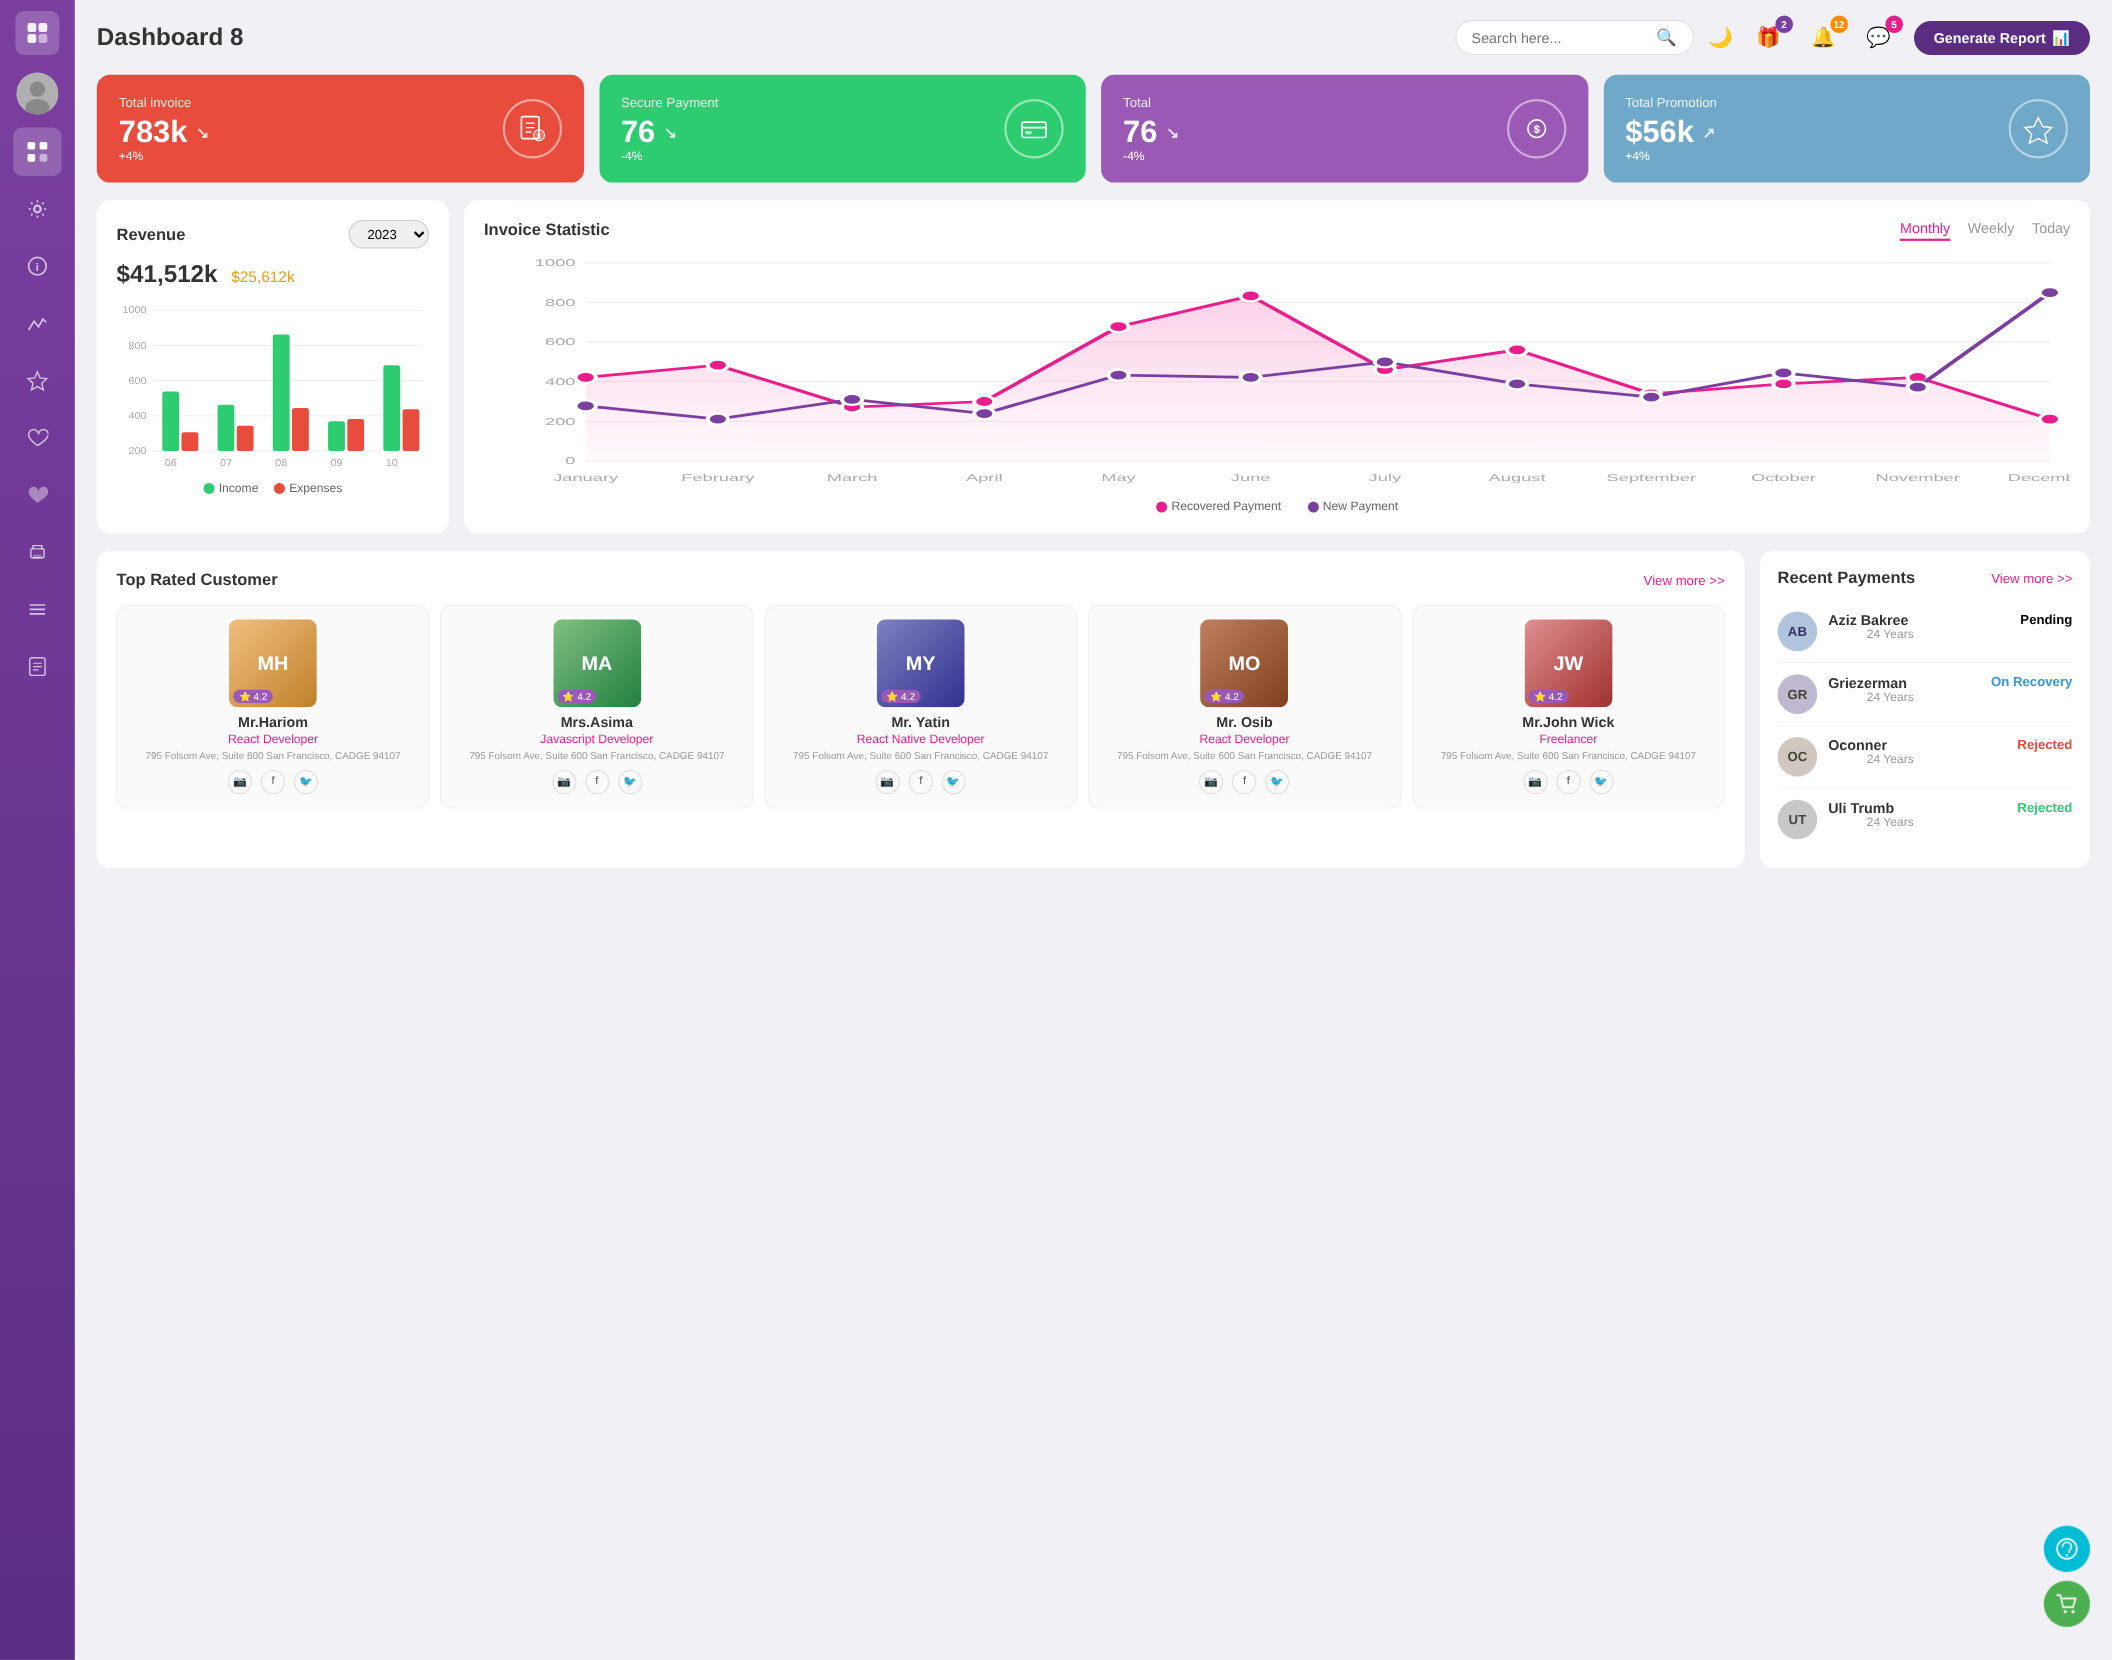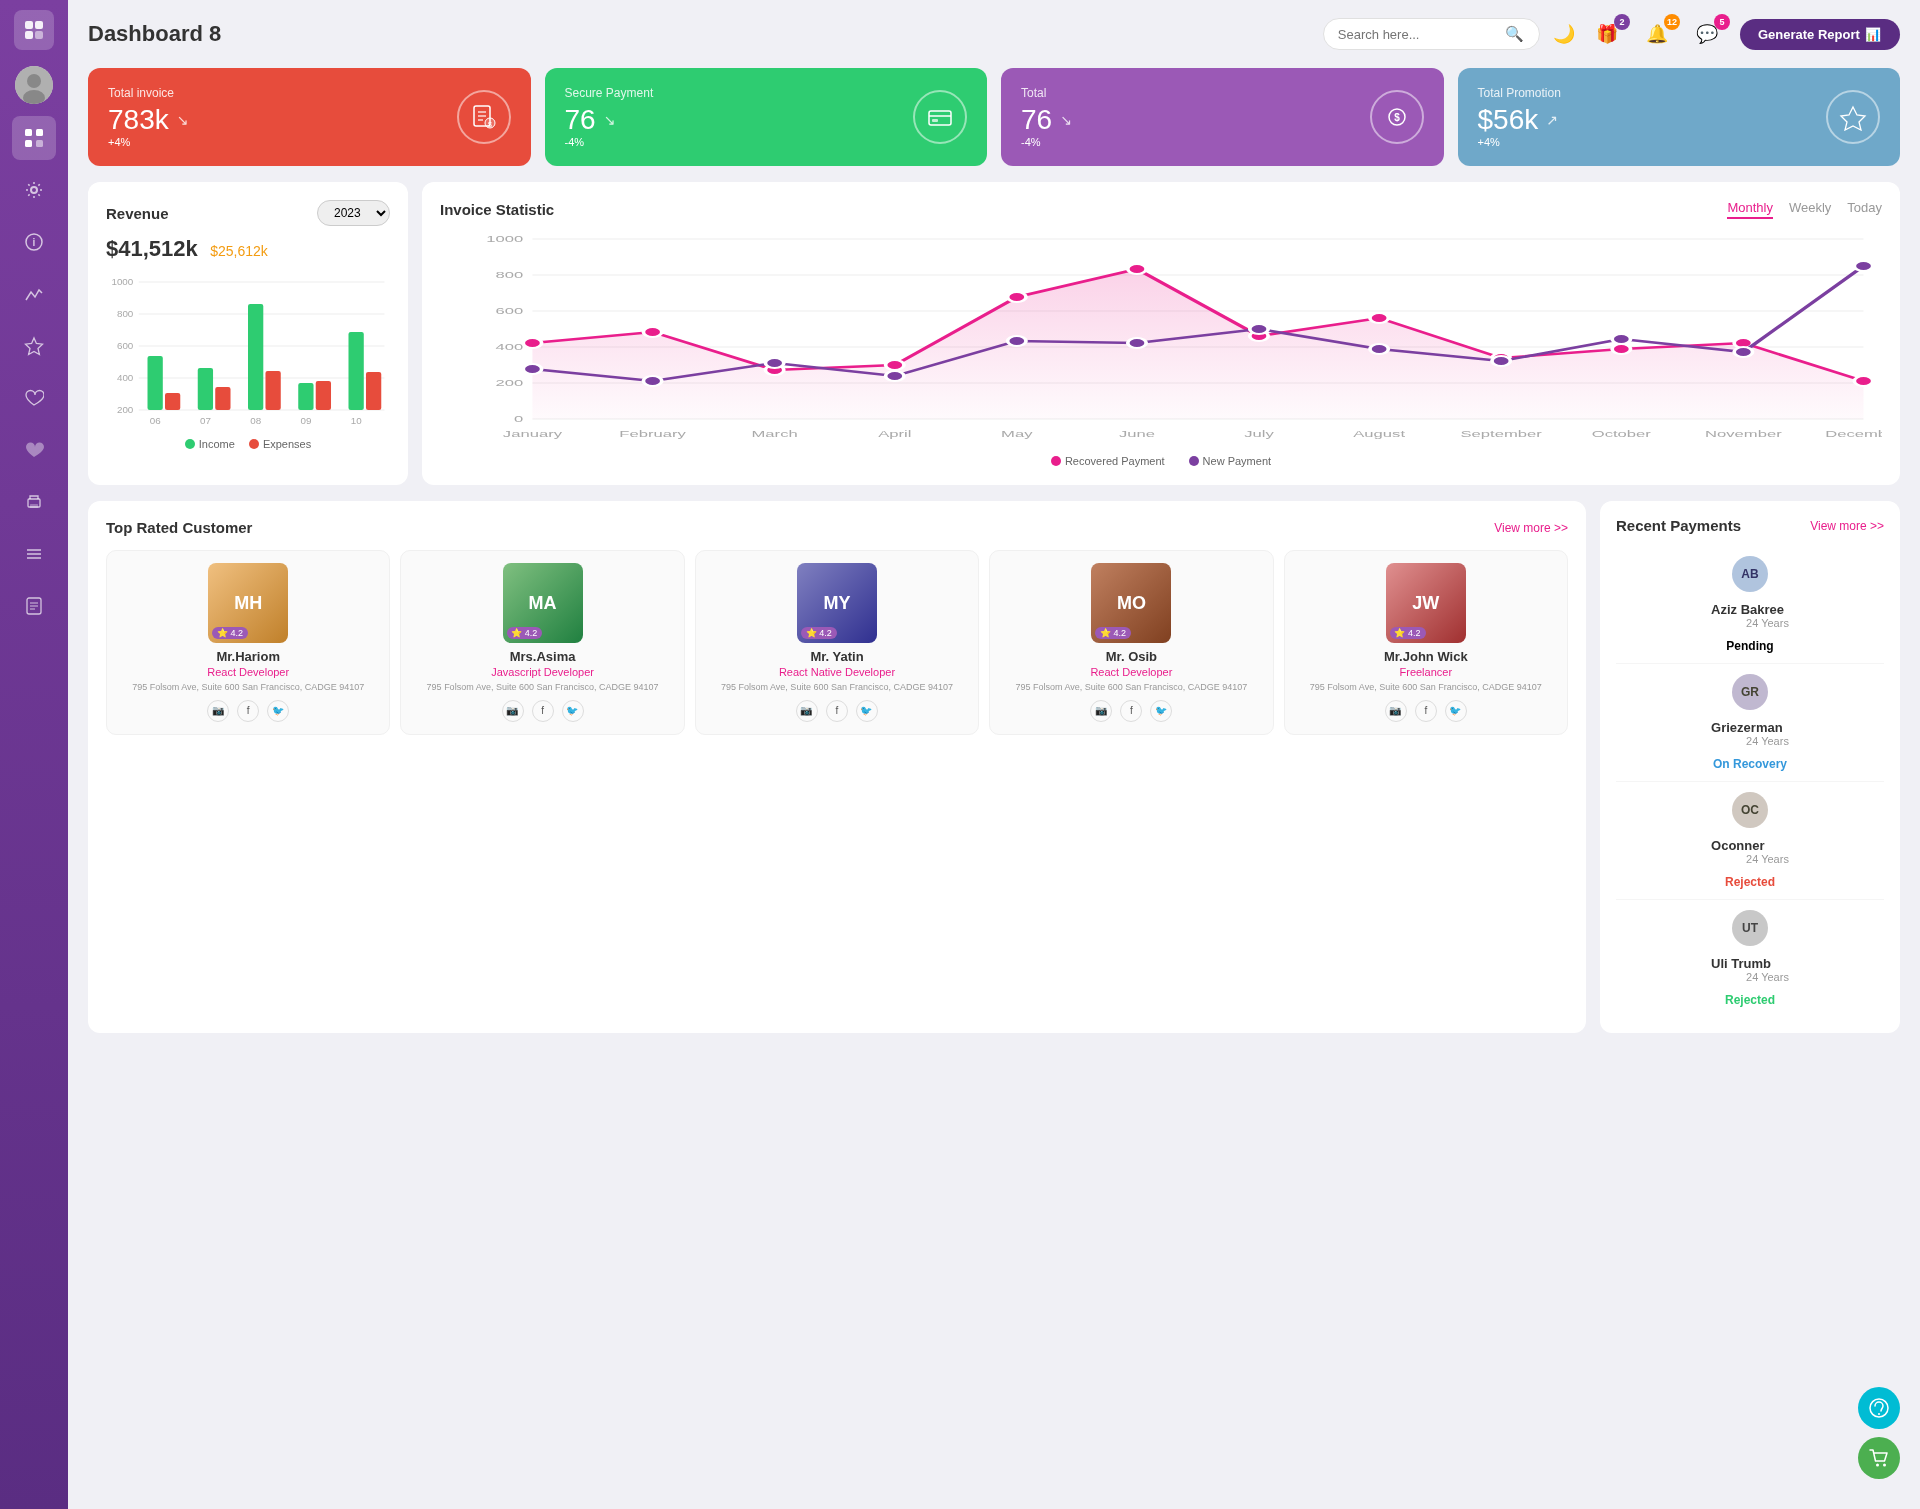--- a/index.html
+++ b/index.html
@@ -131,21 +131,21 @@
       align-items: center;
       justify-content: space-between;
       color: white;
       min-height: 90px;
     }
     .stat-card.red { background: #e74c3c; }
     .stat-card.green { background: #2ecc71; }
     .stat-card.purple { background: #9b59b6; }
     .stat-card.teal { background: #6fa8c9; }
     .stat-card-left .label { font-size: 12px; opacity: 0.85; margin-bottom: 4px; }
-    .stat-card-left .value { font-size: 28px; font-weight: 400; display: flex; align-items: center; gap: 8px; text-align: center; }
+    .stat-card-left .value { font-size: 28px; font-weight: 700; display: flex; align-items: center; gap: 8px; text-align: center; }
     .stat-card-left .change { font-size: 11px; display: flex; align-items: center; gap: 2px; }
     .stat-card-icon {
       width: 54px; height: 54px;
       border-radius: 50%;
       border: 2px solid rgba(255,255,255,0.5);
       display: flex; align-items: center; justify-content: center;
       font-size: 24px;
     }
 
     
@@ -250,24 +250,23 @@
     }
     .customer-name { font-size: 13px; font-weight: 600; color: #333; margin-bottom: 2px; }
     .customer-role { font-size: 11px; color: #e91e8c; margin-bottom: 4px; }
     .customer-addr { font-size: 9px; color: #999; margin-bottom: 6px; line-height: 1.3; }
     .customer-social { display: flex; justify-content: center; gap: 8px; }
     .social-icon { width: 22px; height: 22px; border-radius: 50%; border: 1px solid #ddd; display: flex; align-items: center; justify-content: center; font-size: 10px; color: #555; cursor: pointer; }
 
     
     .payments-card { background: white; border-radius: 12px; padding: 16px; }
     .payment-item {
-      display: flex; align-items: center; gap: 10px;
+      display: flex; align-items: flex-start; gap: 10px;
       padding: 10px 0;
       border-bottom: 1px solid #f5f5f5;
-      flex-direction: column;
     }
     .payment-avatar {
       width: 36px; height: 36px; border-radius: 50%; background: #ddd;
       flex-shrink: 0; overflow: hidden;
       display: flex; align-items: center; justify-content: center;
       font-size: 14px; color: #666;
     }
     .payment-info { flex: 1; }
     .payment-name { font-size: 13px; font-weight: 600; color: #333; }
     .payment-age { font-size: 11px; color: #999; margin-left: 35px; }

